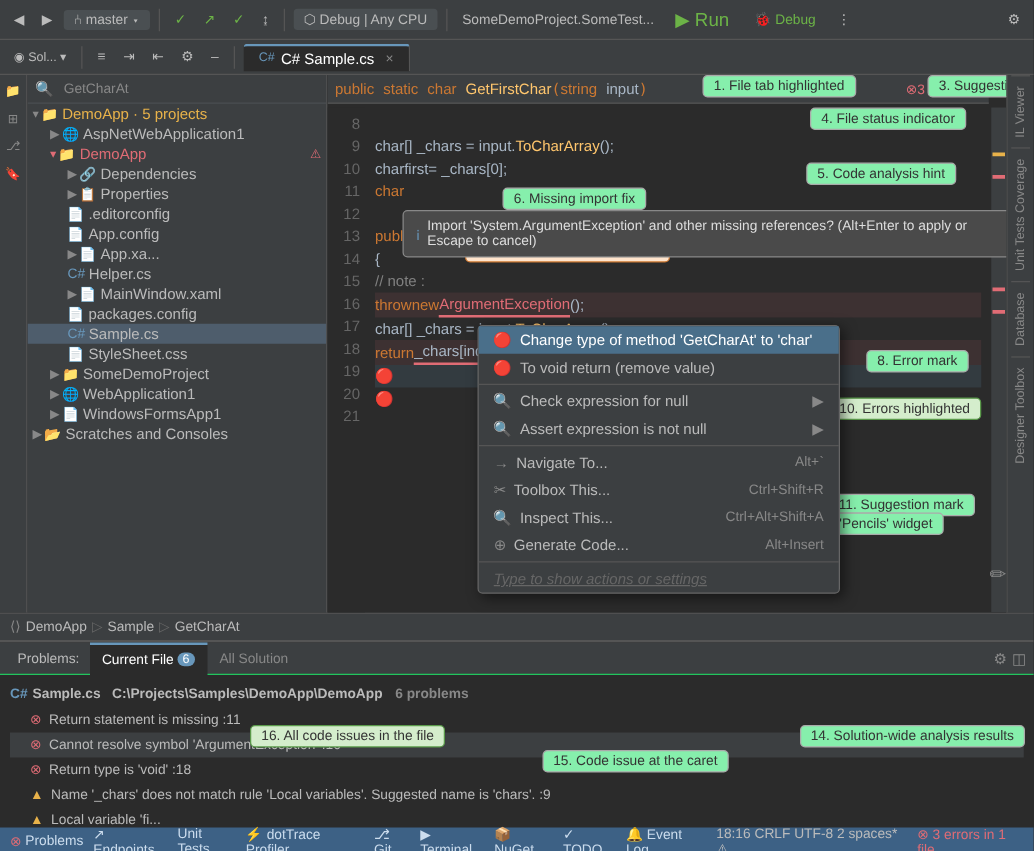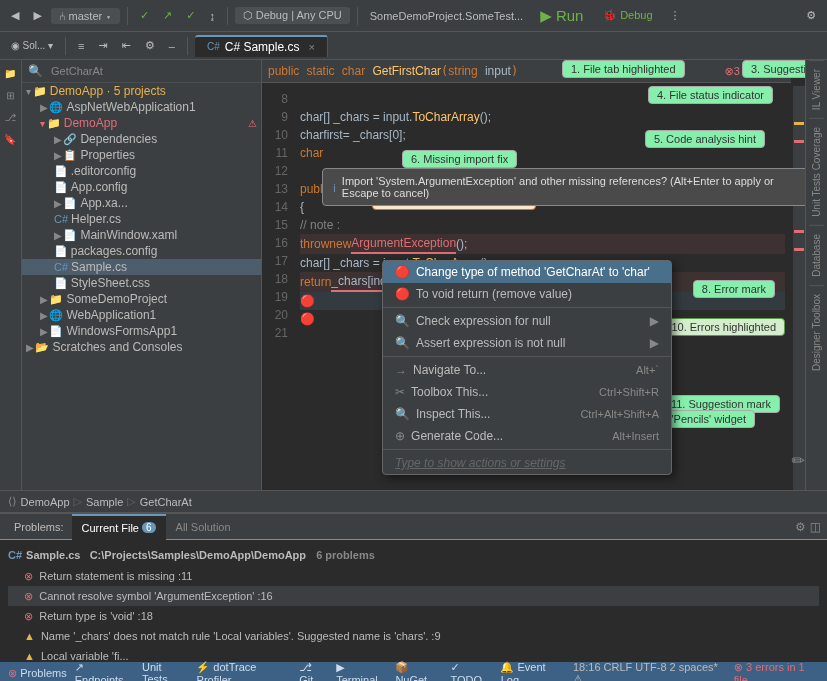--- a/index.html
+++ b/index.html
@@ -769,20 +769,31 @@
     <div class="problem-row">
       <span class="problem-warning">▲</span>
       <span>Name '_chars' does not match rule 'Local variables'. Suggested name is 'chars'. :9</span>
     </div>
     <div class="problem-row">
       <span class="problem-warning">▲</span>
       <span>Local variable 'fi...</span>
     </div>
   </div>
 
+  <div style="position:relative; margin-top:-110px; pointer-events:none;">
+    <div class="ann" style="position:relative; display:inline-block; left:200px; top:20px; background:#d4edcc; border-color:#5a9a4a;">
+      <span>16. All code issues in the file</span>
+    </div>
+    <div class="ann" style="position:relative; display:inline-block; left:480px; top:20px;">
+      <span>14. Solution-wide analysis results</span>
+    </div>
+    <div class="ann" style="position:relative; display:inline-block; left:90px; top:40px;">
+      <span>15. Code issue at the caret</span>
+    </div>
+  </div>
 </div>
 
 <div class="status-bar">
   <div class="status-item">
     <span class="status-error">⊗</span>
     <span>Problems</span>
   </div>
   <div class="status-item">
     <span>↗ Endpoints</span>
   </div>

